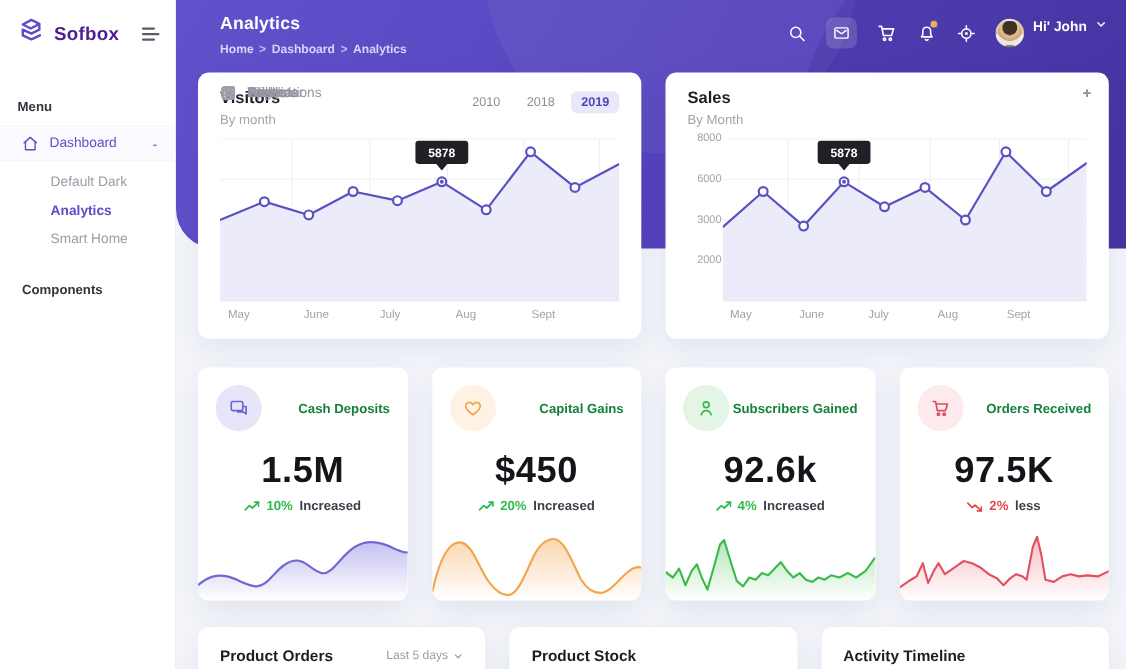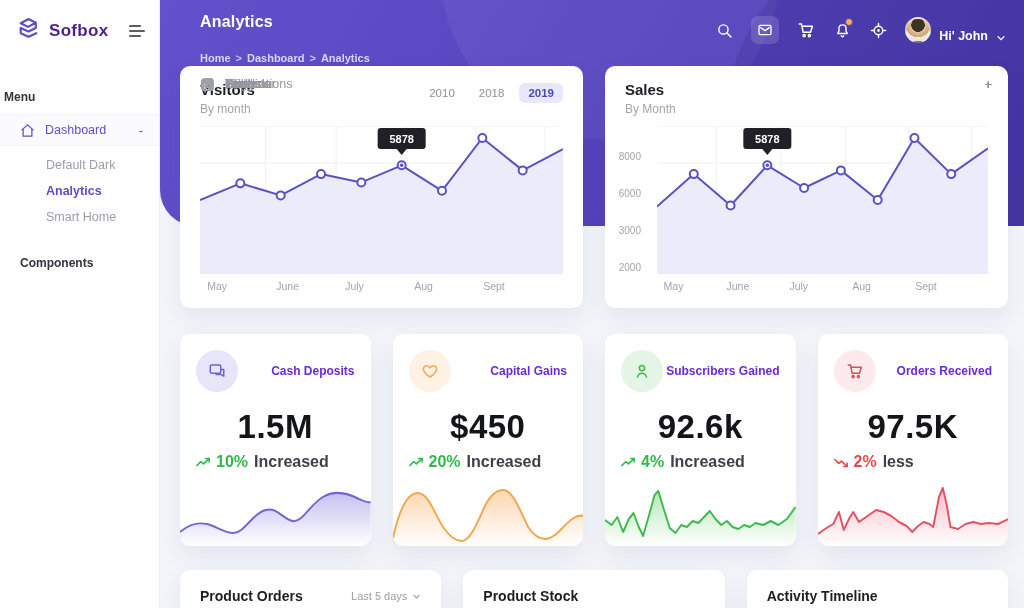--- a/index.html
+++ b/index.html
@@ -7,21 +7,21 @@
     font-family:"Liberation Sans", sans-serif; background:#f3f5fa; color:#1b1d22; }
 
   
   .sidebar { position:absolute; left:0; top:0; bottom:0; width:160px; background:#ffffff;
     border-right:1px solid #ededf4; z-index:20; }
   .side-logo { height:62px; display:flex; align-items:center; padding:0 14px 0 16px; gap:8px; }
   .logo-name { font-size:17px; font-weight:700; color:#4c1d95; letter-spacing:.3px; }
   .burger { margin-left:auto; display:flex; flex-direction:column; gap:3px; cursor:pointer; }
   .burger i { display:block; height:2px; background:#5a5c66; border-radius:2px; }
   .burger i:nth-child(1){width:12px;} .burger i:nth-child(2){width:16px;} .burger i:nth-child(3){width:12px;}
-  .menu-label { margin:28px 0 0; padding:0 4px; font-size:12px; font-weight:700; color:#33353e; }
+  .menu-label { margin:28px 0 0; padding:0 16px; font-size:12px; font-weight:700; color:#33353e; }
   .side-item { display:flex; align-items:center; gap:10px; padding:0 16px 0 20px;
     height:32px; font-size:12.5px; color:#9597a2; cursor:pointer; }
   .side-item .sfx { margin-left:auto; font-size:13px; color:#9597a2; }
   .side-item.main { height:36px; }
   .side-item.active-parent { color:#5b4fc7; background:#fbfbff; border-top:1px solid #f4f4fa;
     border-bottom:1px solid #f4f4fa; margin-top:10px; }
   .side-item.active-parent .sfx { color:#5b4fc7; }
   .side-item svg { flex:0 0 auto; }
   .submenu { padding:6px 0 10px; }
   .sub-item { display:block; padding:6px 0 6px 46px; font-size:12.5px; color:#9b9da8; cursor:pointer; }
@@ -31,30 +31,30 @@
   
   .hero { position:absolute; left:160px; top:0; width:864px; height:226px;
     background:linear-gradient(120deg,#6152cc 0%,#5443bd 55%,#4a3aad 100%);
     border-radius:0 0 0 36px; overflow:hidden; z-index:1; }
   .hero::before { content:""; position:absolute; width:340px; height:340px; border-radius:50%;
     background:rgba(255,255,255,0.05); left:280px; top:-200px; }
   .hero::after { content:""; position:absolute; width:420px; height:420px; border-radius:50%;
     background:rgba(30,20,80,0.12); right:-120px; top:-80px; }
   .page-head { position:absolute; left:200px; top:13px; z-index:5; }
   .page-title { color:#ffffff; font-size:16px; font-weight:700; letter-spacing:.2px; }
-  .breadcrumb { margin-top:21px; font-size:11px; color:#d9d5f5; display:flex; gap:5px; font-weight:600; }
+  .breadcrumb { margin-top:8px; font-size:11px; color:#d9d5f5; display:flex; gap:5px; font-weight:600; }
   .breadcrumb .crumb { cursor:pointer; }
   .breadcrumb .sep { color:#c5c0ee; }
 
   .head-actions { position:absolute; right:18px; top:16px; z-index:5; display:flex; align-items:center; gap:18px; }
   .h-icon { width:18px; height:18px; display:flex; align-items:center; justify-content:center; cursor:pointer; position:relative; }
   .h-icon.boxed { width:28px; height:28px; background:rgba(255,255,255,0.14); border-radius:7px; }
   .badge-dot { position:absolute; top:-3px; right:-2px; width:8px; height:8px; border-radius:50%;
     background:#f2b04e; border:1.5px solid #5a4ac2; }
-  .user-chip { display:flex; align-items:flex-end; gap:8px; cursor:pointer; }
+  .user-chip { display:flex; align-items:flex-start; gap:8px; cursor:pointer; }
   .avatar { width:26px; height:26px; border-radius:50%;
     background:radial-gradient(circle at 50% 28%, #3d3226 0%, #3d3226 34%, #e4c49a 36%, #caa27a 62%, #f2ede6 64%, #d8d2ca 100%);
     border:2px solid rgba(255,255,255,.35); }
   .greeting { color:#ffffff; font-size:12.5px; font-weight:600; }
 
   
   .main { position:absolute; left:180px; top:66px; width:828px; z-index:10; }
   .card { background:#ffffff; border-radius:10px; box-shadow:0 10px 25px rgba(55,55,120,0.08); }
 
   .charts-row { display:grid; grid-template-columns:1fr 1fr; gap:22px; }
@@ -62,36 +62,36 @@
   .chart-card-head { display:flex; align-items:flex-start; }
   .chart-title { font-size:15px; font-weight:700; color:#1c1e24; }
   .chart-sub { margin-top:4px; font-size:12px; color:#a2a4ae; }
   .year-tabs { margin-left:auto; display:flex; gap:6px; align-items:center; padding-top:2px; }
   .year-tab { font-size:11.5px; color:#8e909b; padding:4px 9px; border-radius:6px; cursor:pointer; }
   .year-tab.active { background:#e9e7fa; color:#4a49b5; font-weight:700; }
 
   .chart-body { margin-top:10px; }
   .chart-flex { display:flex; }
   .y-axis { position:relative; width:32px; }
-  .y-axis span { position:absolute; right:16px; transform:translateY(-50%); font-size:10px; color:#a2a4ae;margin-top:30px; }
+  .y-axis span { position:absolute; right:1px; transform:translateY(-50%); font-size:10px; color:#a2a4ae; }
   .plot-col { flex:1; min-width:0; }
   .plot { height:148px; }
   .plot svg { display:block; width:100%; height:148px; }
   .x-labels { position:relative; height:15px; margin-top:6px; }
   .x-labels span { position:absolute; top:0; font-size:10.5px; color:#a2a4ae; }
   .line-chart-svg text { font-family:"Liberation Sans", sans-serif; font-size:11px; font-weight:700; fill:#ffffff; }
 
   
   .stats-row { margin-top:26px; display:grid; grid-template-columns:repeat(4,1fr); gap:22px; }
   .stat-card { height:212px; padding:16px 16px 0; display:flex; flex-direction:column; overflow:hidden; }
   .stat-head { display:flex; align-items:center; }
   .stat-icon { width:42px; height:42px; border-radius:50%; display:flex; align-items:center; justify-content:center; }
-  .stat-label { margin-left:auto; font-size:12px; color:#6d28d9; font-weight:600; text-align:right; }
+  .stat-label { margin-left:auto; font-size:12px; color:#15803d; font-weight:600; text-align:right; }
   .stat-value { margin-top:16px; text-align:center; font-size:33px; font-weight:700; color:#141519; letter-spacing:.5px; }
-  .stat-trend { margin-top:7px; display:flex; align-items:center; gap:6px; font-size:16px; font-weight:600; }
+  .stat-trend { margin-top:7px; display:flex; align-items:center; justify-content:center; gap:6px; font-size:12px; font-weight:600; }
   .pct.up { color:#2fbb4b; } .pct.down { color:#e64949; }
   .trend-note { color:#3d3f49; }
   .stat-spark { margin:auto -16px 0; height:64px; }
   .stat-spark svg { display:block; width:100%; height:64px; }
 
   .ic-purple { background:#e7e5f9; } .ic-orange { background:#fdf2e3; }
   .ic-green  { background:#e4f5e5; } .ic-red    { background:#fdeaec; }
 
   
   .bottom-row { margin-top:24px; display:grid; grid-template-columns:repeat(3,1fr); gap:22px; }

